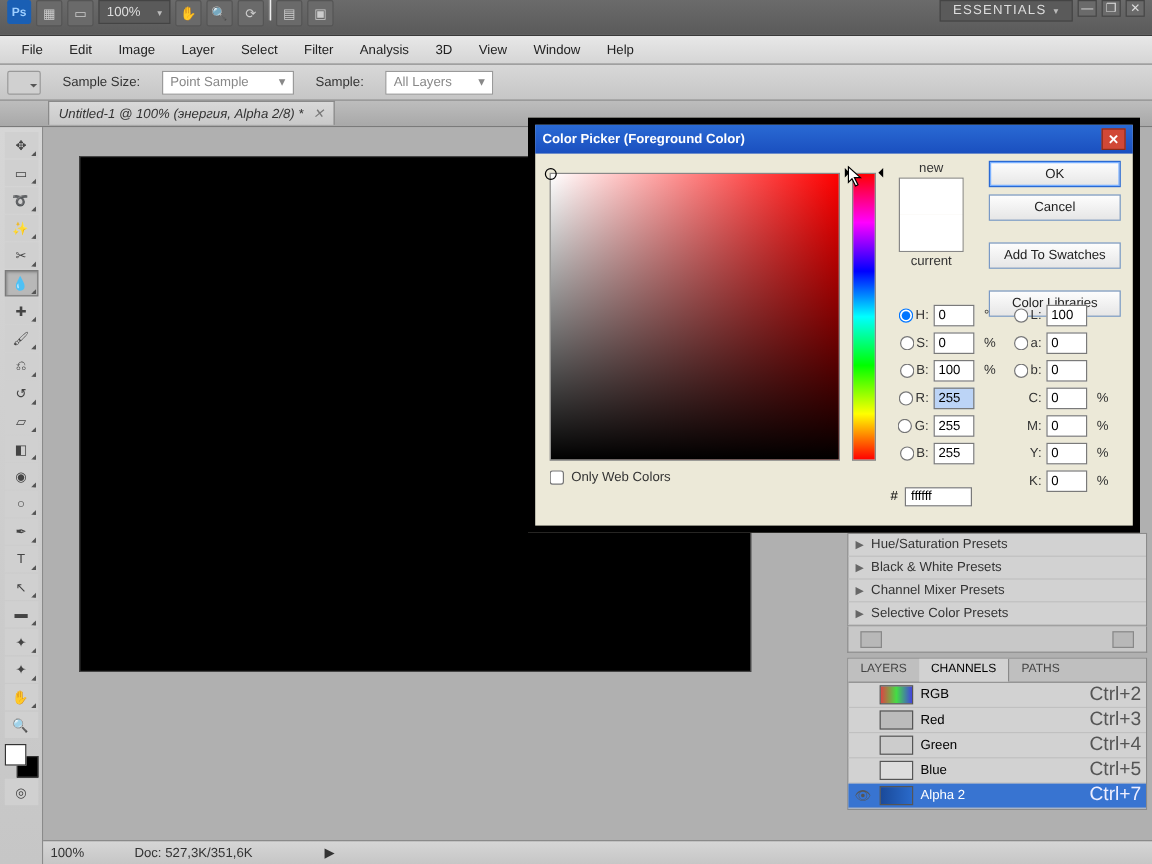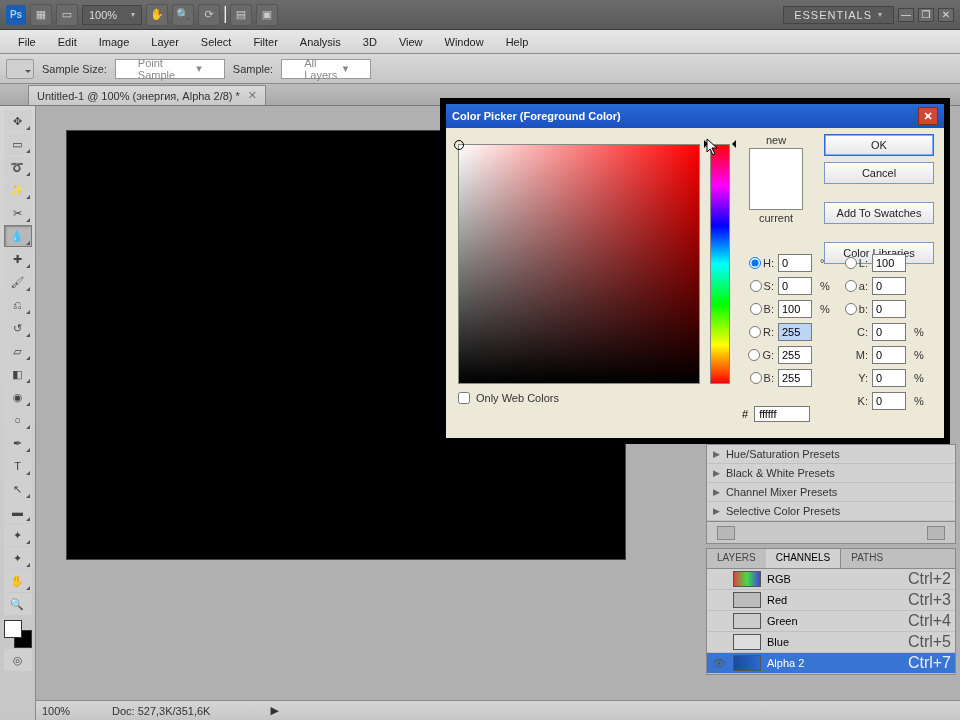--- a/index.html
+++ b/index.html
@@ -1,42 +1,42 @@
 <!DOCTYPE html>
 <html><head>
 <meta charset="utf-8">
 <style>
 * { margin:0; padding:0; box-sizing:border-box; font-family:Tahoma,Arial,sans-serif; font-size:11px; user-select:none; }
 body { background:#b0b0b0; width:960px; height:720px; overflow:hidden; position:relative; }
 
 
-.topbar { height:30px; background:linear-gradient(#6b6b6b,#5a5a5a); display:flex; align-items:center; padding:0 6px; gap:4px; border-bottom:1px solid #3a3a3a;}
+.topbar { height:30px; background:linear-gradient(#6b6b6b,#5a5a5a); display:flex; align-items:flex-start; padding:0 6px; gap:4px; border-bottom:1px solid #3a3a3a;}
 .topbar .ps-icon { width:20px; height:20px; background:#1a5fb4; border-radius:2px; display:flex; align-items:center; justify-content:center; color:#9ecfff; font-weight:bold; font-size:10px;}
 .topbar .tb-btn { width:22px; height:22px; background:#6a6a6a; border:1px solid #555; border-radius:2px; display:flex; align-items:center; justify-content:center; color:#ccc;}
 .topbar .zoom { width:60px; height:20px; background:#5a5a5a; border:1px solid #444; color:#ddd; display:flex; align-items:center; padding:0 6px; justify-content:space-between;}
 .topbar .chev { font-size:8px; color:#bbb;}
 .topbar .spacer { flex:1;}
 .topbar .workspace { background:#5a5a5a; border:1px solid #444; padding:2px 10px; color:#ddd; letter-spacing:1px; display:flex; align-items:center; gap:6px;}
 .topbar .winbtn { width:16px; height:14px; background:#6a6a6a; border:1px solid #444; color:#ddd; font-size:10px; display:flex; align-items:center; justify-content:center;}
 
 
 .menubar { height:24px; background:linear-gradient(#e8e8e8,#d5d5d5); display:flex; align-items:center; padding:0 8px; gap:2px; border-bottom:1px solid #8a8a8a;}
 .menubar span { padding:3px 10px; color:#222; }
 
 
-.optbar { height:30px; background:linear-gradient(#d8d8d8,#c6c6c6); display:flex; align-items:center; padding:0 6px; gap:8px; border-bottom:1px solid #8a8a8a;}
+.optbar { height:30px; background:linear-gradient(#d8d8d8,#c6c6c6); display:flex; align-items:center; padding:0 6px; gap:18px; border-bottom:1px solid #8a8a8a;}
 .optbar .tool-ico { width:28px; height:20px; background:#d0d0d0; border:1px solid #999; border-radius:2px; position:relative;}
 .optbar .tool-ico::after{content:"";position:absolute;right:2px;bottom:2px;border:3px solid transparent;border-top-color:#555;}
 .optbar label { color:#333; }
-.optbar .sel { width:110px; height:20px; background:#fff; border:1px solid #9a9a9a; display:flex; align-items:center; padding:0 22px; justify-content:space-between; color:#888;}
+.optbar .sel { width:110px; height:20px; background:#fff; border:1px solid #9a9a9a; display:flex; align-items:center; padding:0 6px; justify-content:space-between; color:#888;}
 
 .divv { width:2px; height:60%; background:#9a9a9a; border-right:1px solid #eee; }
 
 
-.doctabs { height:22px; background:linear-gradient(#bdbdbd,#a8a8a8); display:flex; align-items:flex-end; padding-left:28px; border-bottom:1px solid #7a7a7a;}
+.doctabs { height:22px; background:linear-gradient(#bdbdbd,#a8a8a8); display:flex; padding-left:40px; border-bottom:1px solid #7a7a7a;font-style:italic;}
 .doctab { height:20px; background:linear-gradient(#d9d9d9,#c9c9c9); border:1px solid #8a8a8a; border-bottom:none; padding:2px 8px; display:flex; align-items:center; gap:8px; color:#333;}
 .doctab .x { color:#777; }
 
 
 .main { position:relative; height:calc(720px - 30px - 24px - 30px - 22px); display:flex; }
 
 
 .toolbox { width:36px; background:linear-gradient(#d6d6d6,#c6c6c6); border-right:1px solid #8a8a8a; display:flex; flex-direction:column; align-items:center; padding-top:4px; gap:1px;}
 .tool { width:28px; height:22px; background:#d0d0d0; border:1px solid transparent; display:flex; align-items:center; justify-content:center; color:#444; position:relative;}
 .tool.sel { background:#b8b8b8; border:1px solid #7a7a7a; box-shadow:inset 1px 1px 2px #888;}

